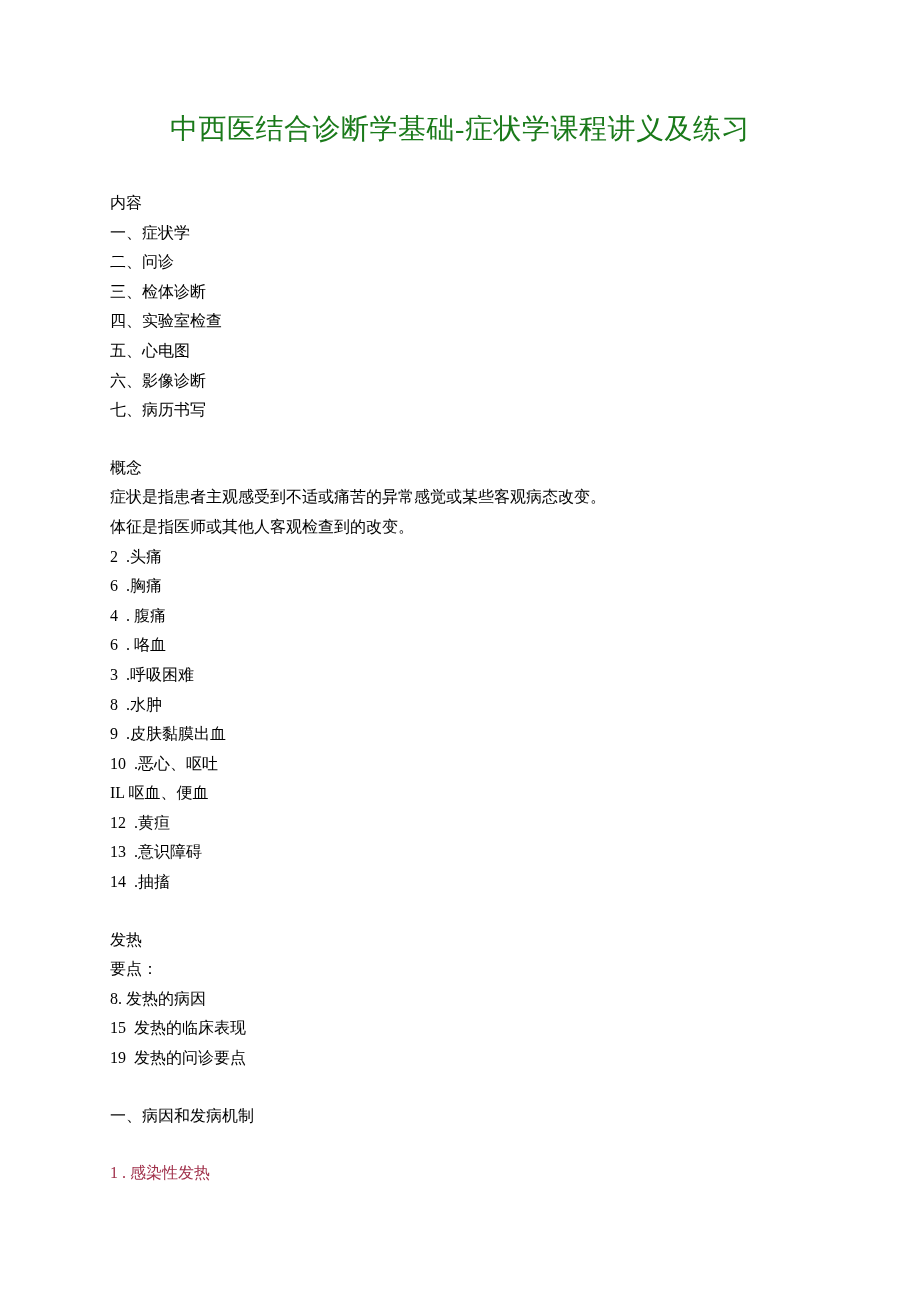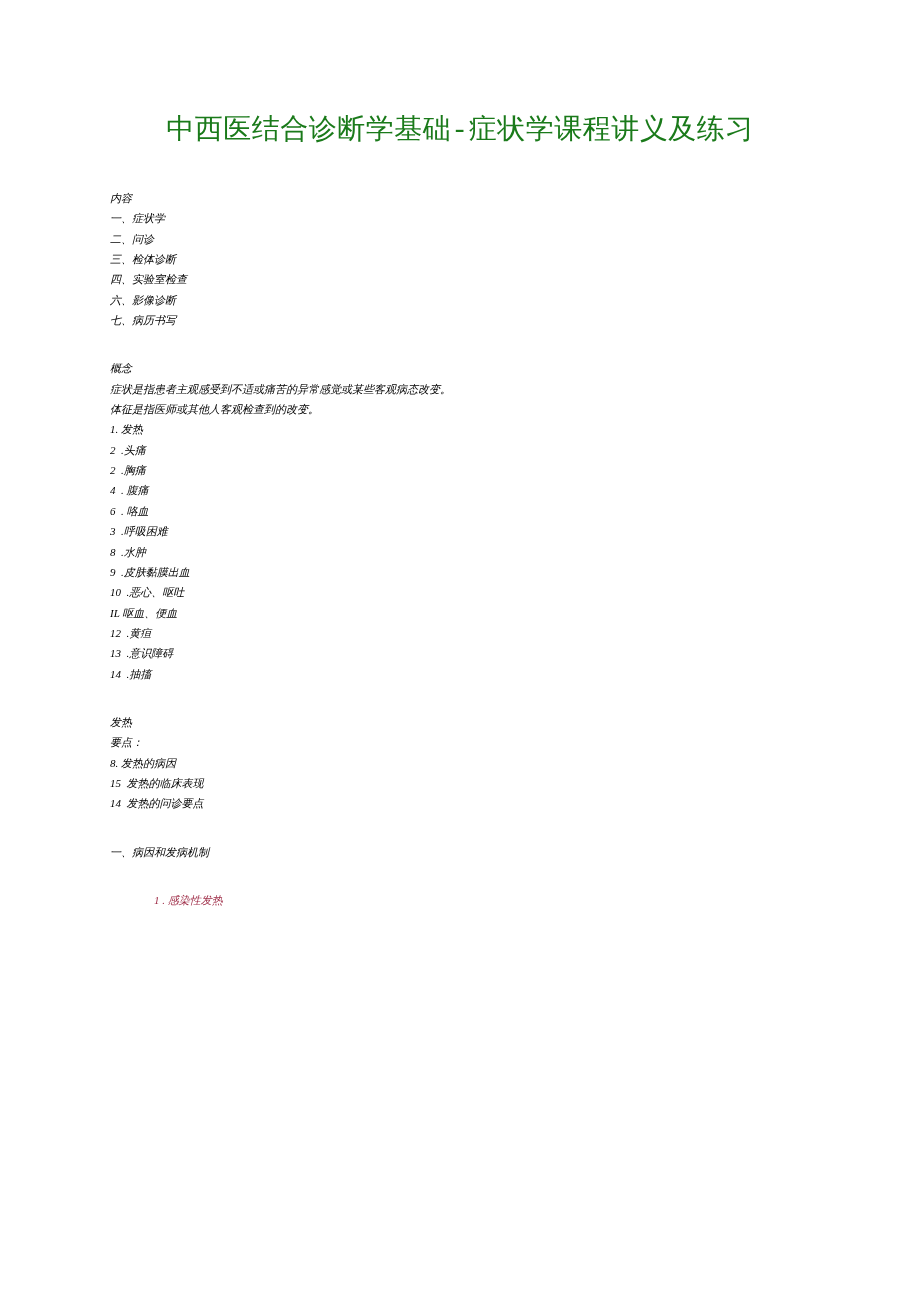--- a/index.html
+++ b/index.html
@@ -8,84 +8,82 @@
     background: #ffffff;
     font-family: "SimSun", "宋体", serif;
     width: 920px;
   }
   .page {
     padding: 110px 110px 60px 110px;
     box-sizing: border-box;
   }
   .title {
     color: #1a7a1a;
-    font-family: Liberation Mono, monospace;
+    font-family: Liberation Serif, serif;
     font-size: 28px;
     font-weight: normal;
     text-align: center;
     margin: 0 0 40px 0;
     letter-spacing: 0.5px;
   }
   .section {
     margin-bottom: 28px;
   }
   .line {
-    font-size: 11px;
+    font-size: 16px;
     color: #000000;
     line-height: 1.85;
     white-space: pre-wrap;
-    font-style: italic;
   }
   .colored {
     color: #a0304a;
-    margin-left: 44px;
   }
 </style>
 </head>
 <body>
 
 <div class="page">
 
   <h1 class="title">中西医结合诊断学基础-症状学课程讲义及练习</h1>
 
   <div class="section">
     <div class="line">内容</div>
     <div class="line">一、症状学</div>
     <div class="line">二、问诊</div>
     <div class="line">三、检体诊断</div>
     <div class="line">四、实验室检查</div>
+    <div class="line">五、心电图</div>
     <div class="line">六、影像诊断</div>
     <div class="line">七、病历书写</div>
   </div>
 
   <div class="section">
     <div class="line">概念</div>
     <div class="line">症状是指患者主观感受到不适或痛苦的异常感觉或某些客观病态改变。</div>
     <div class="line">体征是指医师或其他人客观检查到的改变。</div>
-    <div class="line">1. 发热</div>
     <div class="line">2  .头痛</div>
-    <div class="line">2  .胸痛</div>
+    <div class="line">6  .胸痛</div>
     <div class="line">4  . 腹痛</div>
     <div class="line">6  . 咯血</div>
     <div class="line">3  .呼吸困难</div>
     <div class="line">8  .水肿</div>
     <div class="line">9  .皮肤黏膜出血</div>
     <div class="line">10  .恶心、呕吐</div>
     <div class="line">IL 呕血、便血</div>
     <div class="line">12  .黄疸</div>
     <div class="line">13  .意识障碍</div>
     <div class="line">14  .抽搐</div>
   </div>
 
   <div class="section">
     <div class="line">发热</div>
     <div class="line">要点：</div>
     <div class="line">8. 发热的病因</div>
     <div class="line">15  发热的临床表现</div>
-    <div class="line">14  发热的问诊要点</div>
+    <div class="line">19  发热的问诊要点</div>
   </div>
 
   <div class="section">
     <div class="line">一、病因和发病机制</div>
   </div>
 
   <div class="section">
     <div class="line colored">1 . 感染性发热</div>
   </div>
 

